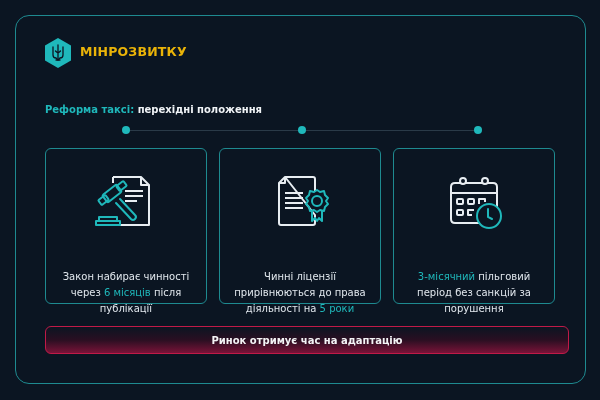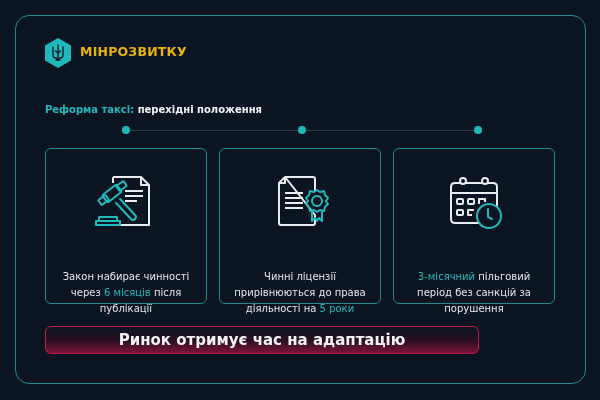--- a/index.html
+++ b/index.html
@@ -26,25 +26,25 @@
     position: absolute; top: 148px; width: 162px; height: 156px;
     border: 1px solid #1e8a90; border-radius: 6px;
   }
   .card .icon { position: absolute; left: 50%; top: 20px; width: 66px; height: 66px; transform: translateX(-50%); }
   .card .text {
     position: absolute; left: 6px; right: 6px; top: 96px; text-align: center;
     font-size: 10px; line-height: 16px; color: #e2e8ee; margin-top: 24px;
   }
   .card .text b { color: #1fb8bb; font-weight: normal; }
   .banner {
-    position: absolute; left: 45px; top: 326px; width: 434px; height: 28px;
+    position: absolute; left: 45px; top: 326px; width: 524px; height: 28px;
     border: 1px solid #c01a48; border-radius: 6px;
     background: linear-gradient(to bottom, #0b1522 0%, #2a0f22 50%, #7a1338 100%);
     display: flex; align-items: center; justify-content: center;
-    font-size: 15px; font-weight: bold; color: #f4f4f6;
+    font-size: 10px; font-weight: bold; color: #f4f4f6;
   }
 </style>
 </head>
 <body>
 
 <div class="frame"></div>
 
 <svg class="logo" viewBox="0 0 26 30">
   <polygon points="13,0 26,7.5 26,22.5 13,30 0,22.5 0,7.5" fill="#1fb8bb"></polygon>
   <g fill="none" stroke="#0b1522" stroke-width="1.3" stroke-linecap="round">

